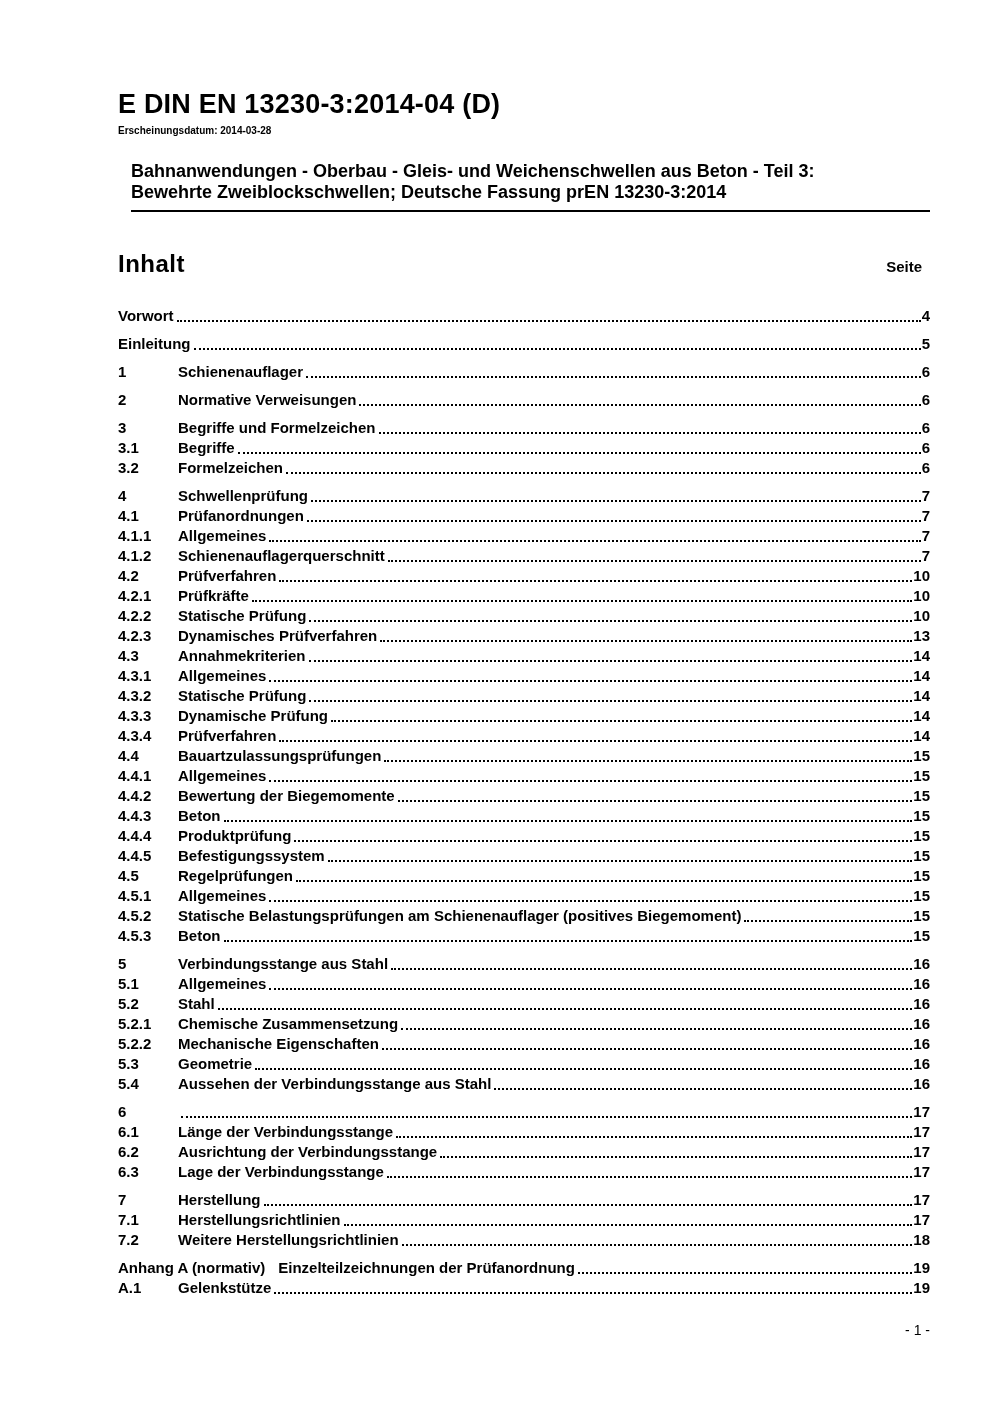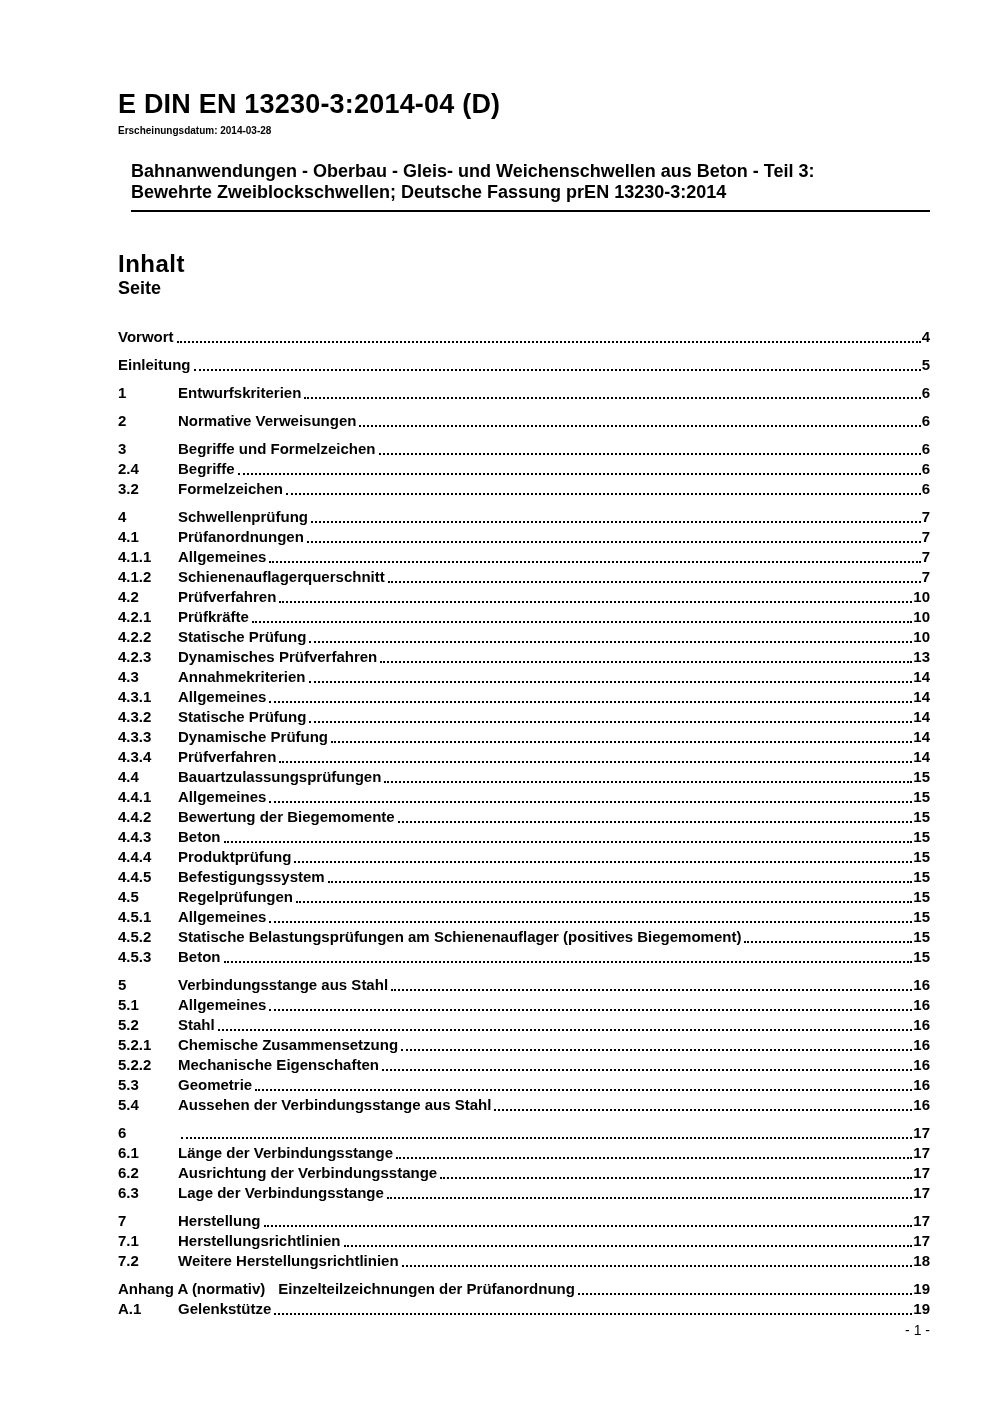--- a/index.html
+++ b/index.html
@@ -42,31 +42,30 @@
     line-height: 21px;
     font-weight: bold;
     padding-bottom: 7px;
     border-bottom: 2px solid #000000;
   }
   .inhalt-row {
     margin-top: 38px;
     display: flex;
     justify-content: space-between;
     align-items: baseline;
-    flex-direction: column;
   }
   .inhalt-heading {
     margin: 0;
     font-size: 24px;
     line-height: 28px;
     font-weight: bold;
     letter-spacing: 0.5px;
   }
   .page-col-label {
-    font-size: 18px;
+    font-size: 15px;
     font-weight: bold;
     padding-right: 8px;
   }
   .toc-list {
     margin-top: 20px;
     overflow: hidden; 
   }
   .toc-row {
     display: flex;
     align-items: flex-end;
@@ -137,38 +136,38 @@
     <span class="toc-page">4</span>
   </div>
         <div class="toc-row group-start no-num">
 
     <span class="toc-title">Einleitung</span>
     <span class="toc-leader"></span>
     <span class="toc-page">5</span>
   </div>
         <div class="toc-row group-start">
     <span class="toc-num">1</span>
-    <span class="toc-title">Entwurfskriterien</span>
+    <span class="toc-title">Schienenauflager</span>
     <span class="toc-leader"></span>
     <span class="toc-page">6</span>
   </div>
         <div class="toc-row group-start">
     <span class="toc-num">2</span>
     <span class="toc-title">Normative Verweisungen</span>
     <span class="toc-leader"></span>
     <span class="toc-page">6</span>
   </div>
         <div class="toc-row group-start">
     <span class="toc-num">3</span>
     <span class="toc-title">Begriffe und Formelzeichen</span>
     <span class="toc-leader"></span>
     <span class="toc-page">6</span>
   </div>
         <div class="toc-row">
-    <span class="toc-num">2.4</span>
+    <span class="toc-num">3.1</span>
     <span class="toc-title">Begriffe</span>
     <span class="toc-leader"></span>
     <span class="toc-page">6</span>
   </div>
         <div class="toc-row">
     <span class="toc-num">3.2</span>
     <span class="toc-title">Formelzeichen</span>
     <span class="toc-leader"></span>
     <span class="toc-page">6</span>
   </div>

